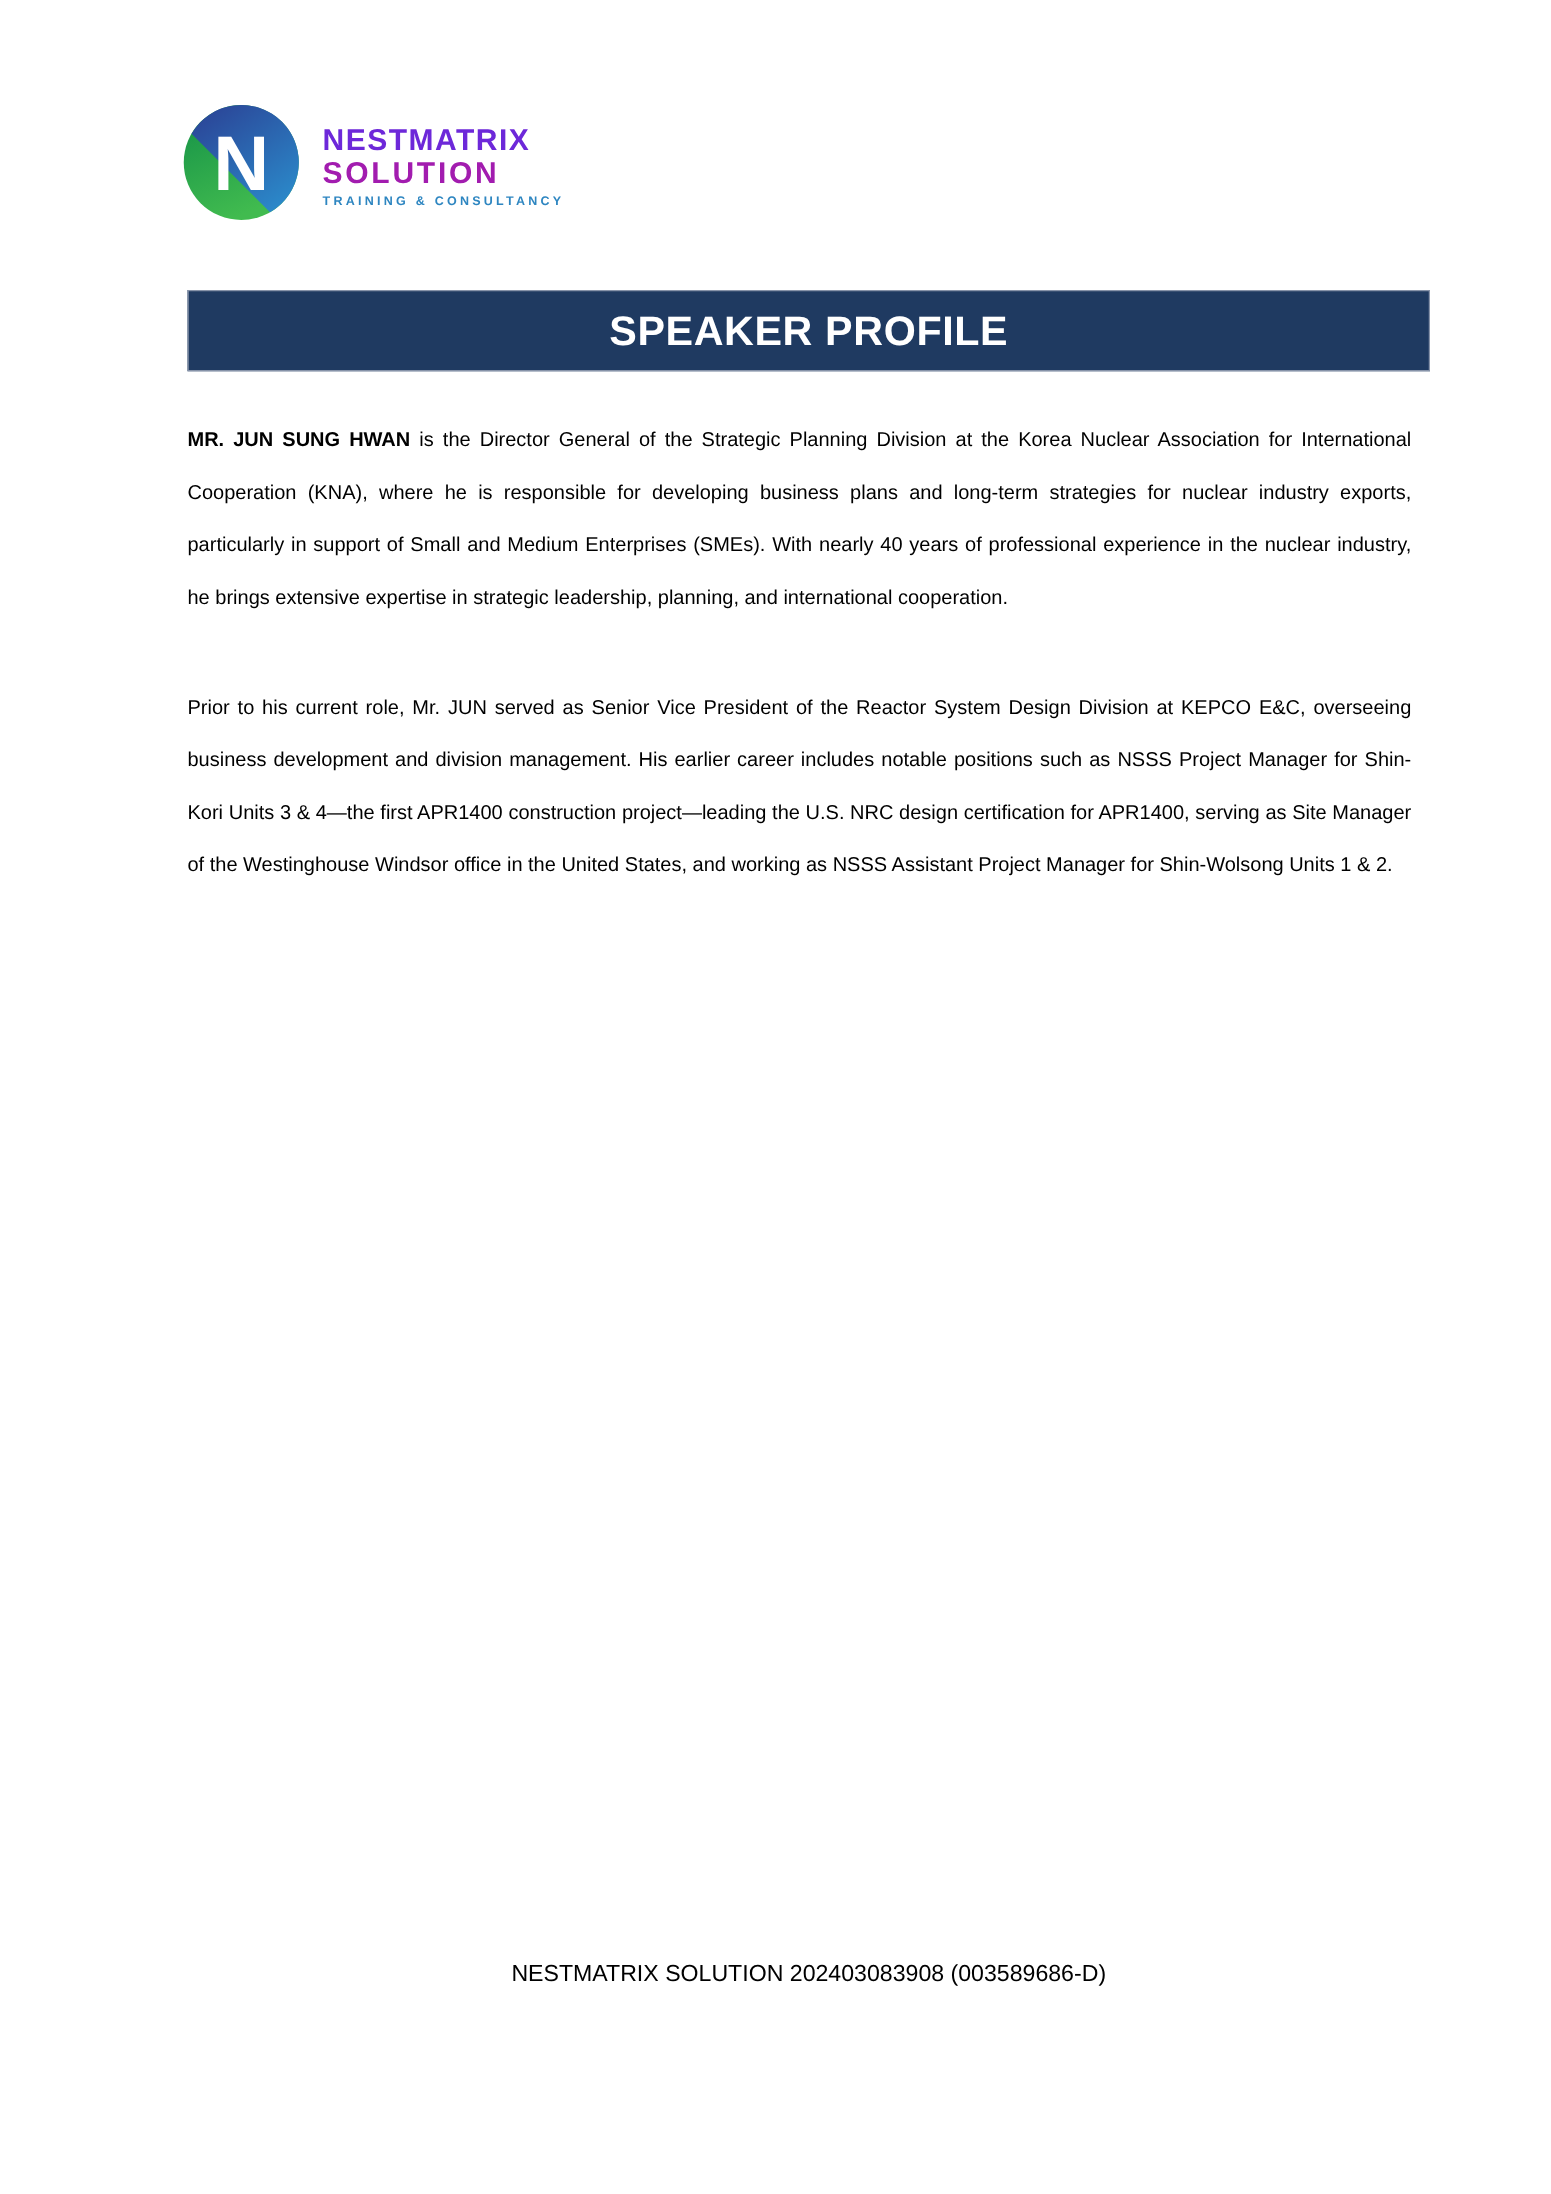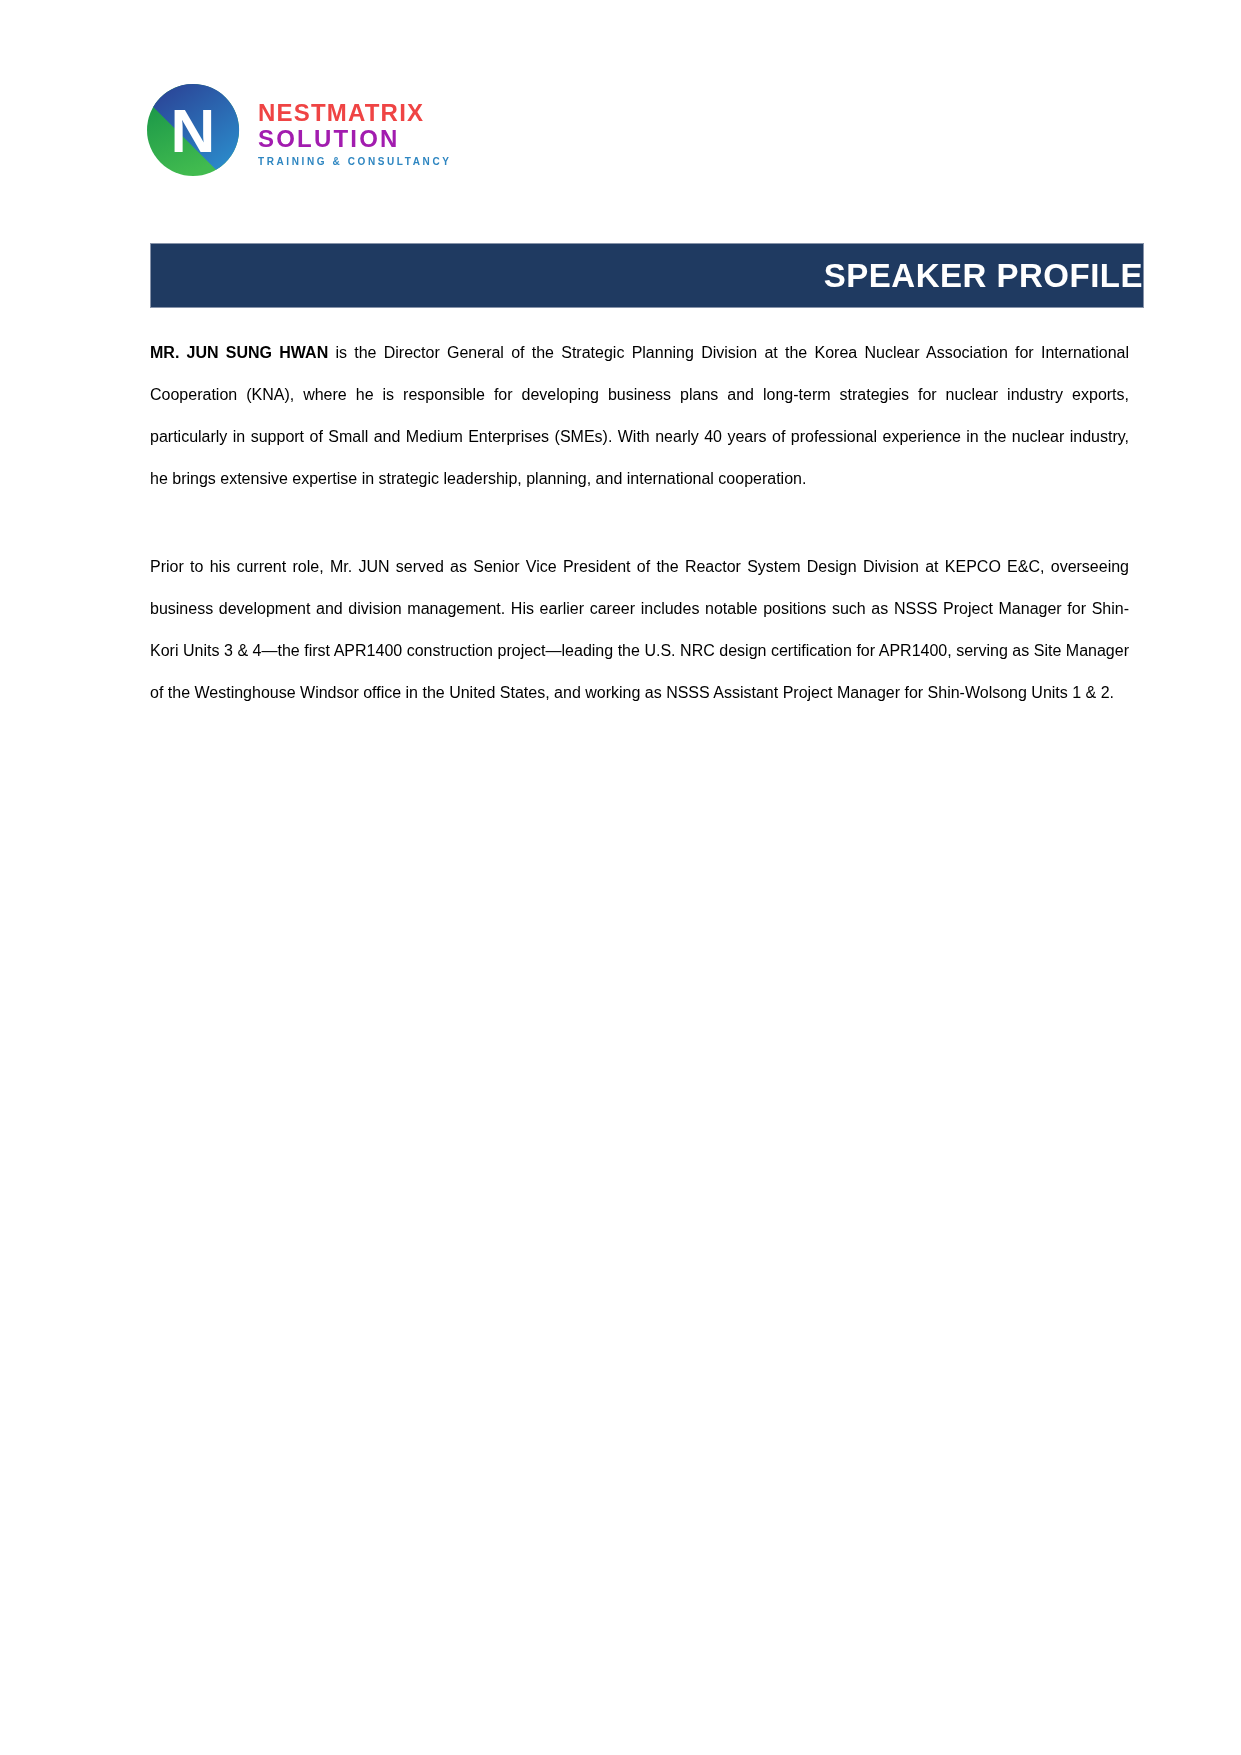--- a/index.html
+++ b/index.html
@@ -21,21 +21,21 @@
     top: 80px;
     display: flex;
     align-items: flex-start;
   }
   .logo-mark { width: 100px; height: 100px; display: block; }
   .logo-text { margin-left: 15px; padding-top: 20px; }
   .logo-name1 {
     font-size: 24px;
     font-weight: bold;
     letter-spacing: 1.2px;
-    color: #ef4444;
+    color: #6d28d9;
     line-height: 26px;
   }
   .logo-name2 {
     font-size: 24px;
     font-weight: bold;
     letter-spacing: 2.2px;
     color: #a21caf;
     line-height: 26px;
   }
   .logo-tagline {
@@ -52,22 +52,21 @@
     position: absolute;
     left: 150px;
     top: 232px;
     width: 994px;
     height: 65px;
     background: #1F3A61;
     border: 1px solid #8793A9;
     box-sizing: border-box;
     display: flex;
     align-items: center;
-    justify-content: flex-end;
-    margin-top: 11px;
+    justify-content: center;
   }
   .banner-title {
     color: #ffffff;
     font-size: 33px;
     font-weight: bold;
     letter-spacing: 0.5px;
   }
 
   
   .content {
@@ -126,15 +125,16 @@
   <div class="banner">
     <span class="banner-title">SPEAKER PROFILE</span>
   </div>
 
   <div class="content">
     <p><span class="lead-bold">MR. JUN SUNG HWAN</span><span> is the Director General of the Strategic Planning Division at the Korea Nuclear Association for International Cooperation (KNA), where he is responsible for developing business plans and long-term strategies for nuclear industry exports, particularly in support of Small and Medium Enterprises (SMEs). With nearly 40 years of professional experience in the nuclear industry, he brings extensive expertise in strategic leadership, planning, and international cooperation.</span></p>
     <p>Prior to his current role, Mr. JUN served as Senior Vice President of the Reactor System Design Division at KEPCO E&amp;C, overseeing business development and division management. His earlier career includes notable positions such as NSSS Project Manager for Shin-Kori Units 3 &amp; 4—the first APR1400 construction project—leading the U.S. NRC design certification for APR1400, serving as Site Manager of the Westinghouse Windsor office in the United States, and working as NSSS Assistant Project Manager for Shin-Wolsong Units 1 &amp; 2.</p>
   </div>
 
   <div class="footer">
+    <div>NESTMATRIX SOLUTION 202403083908 (003589686-D)</div>
   </div>
 
 </div>
 
 </body></html>

